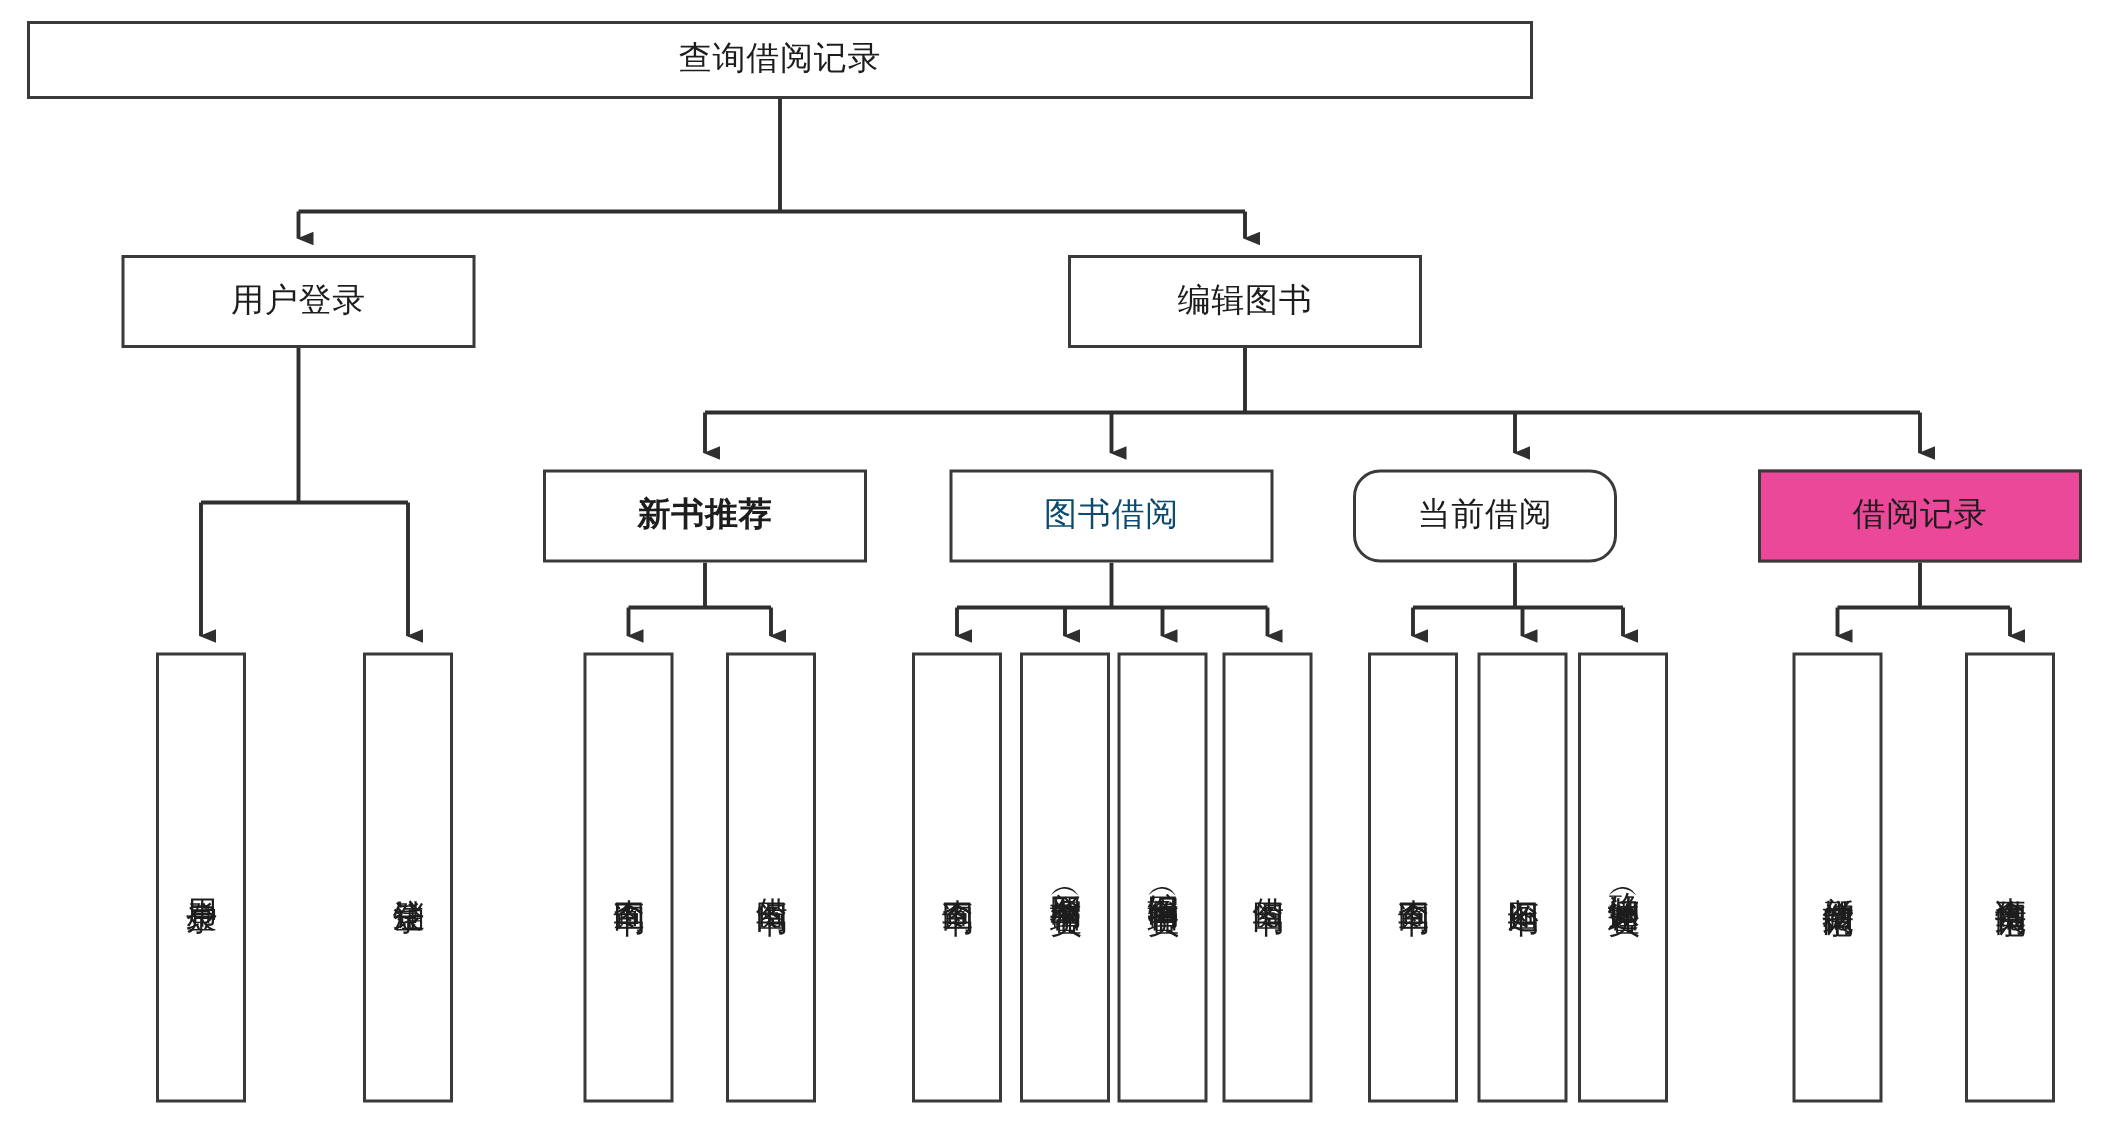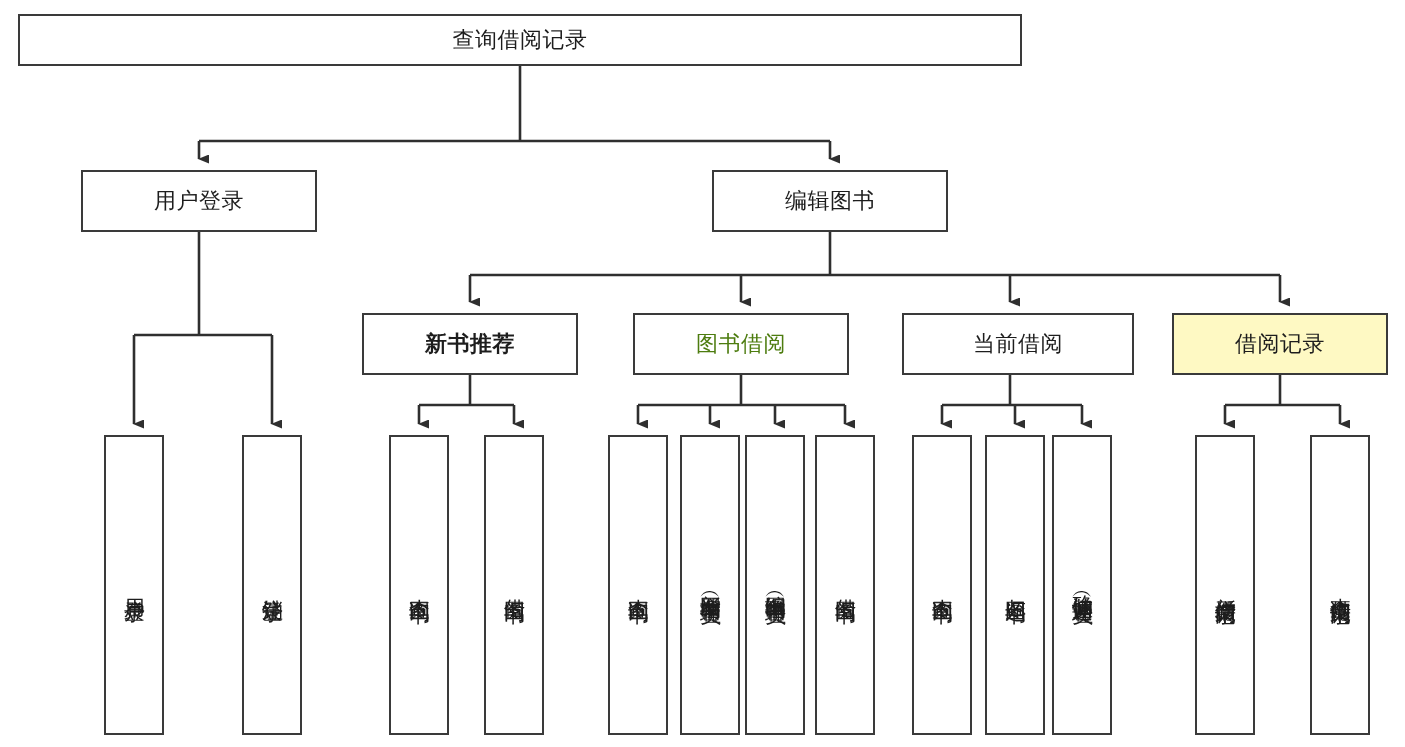--- a/index.html
+++ b/index.html
@@ -121,26 +121,26 @@
       <div class="node-box" style="left: 81px; top: 170px; width: 236px; height: 62px; border-color: rgb(58, 58, 58); background: rgb(255, 255, 255);">
         <div class="node-label" style="color: rgb(29, 29, 29);">用户登录</div>
       </div>
       <div class="node-box" style="left: 712px; top: 170px; width: 236px; height: 62px; border-color: rgb(58, 58, 58); background: rgb(255, 255, 255);">
         <div class="node-label" style="color: rgb(29, 29, 29);">编辑图书</div>
       </div>
       <div class="node-box" style="left: 362px; top: 313px; width: 216px; height: 62px; border-color: rgb(58, 58, 58); background: rgb(255, 255, 255); font-weight: bold;">
         <div class="node-label" style="color: rgb(29, 29, 29);">新书推荐</div>
       </div>
       <div class="node-box" style="left: 633px; top: 313px; width: 216px; height: 62px; border-color: rgb(58, 58, 58); background: rgb(255, 255, 255);">
-        <div class="node-label" style="color: #4d7c0f;">图书借阅</div>
+        <div class="node-label" style="color: #0c4a6e;">图书借阅</div>
       </div>
-      <div class="node-box" style="left: 902px; top: 313px; width: 232px; height: 62px; border-color: rgb(58, 58, 58); background: rgb(255, 255, 255);">
+      <div class="node-box" style="left: 902px; top: 313px; width: 176px; height: 62px; border-color: rgb(58, 58, 58); background: rgb(255, 255, 255); border-radius: 18px;">
         <div class="node-label" style="color: rgb(29, 29, 29);">当前借阅</div>
       </div>
-      <div class="node-box" style="left: 1172px; top: 313px; width: 216px; height: 62px; border-color: rgb(58, 58, 58); background: #fef9c3;">
+      <div class="node-box" style="left: 1172px; top: 313px; width: 216px; height: 62px; border-color: rgb(58, 58, 58); background: #ec4899;">
         <div class="node-label" style="color: rgb(29, 29, 29);">借阅记录</div>
       </div>
       <div class="node-box vertical" style="left: 104px; top: 435px; width: 60px; height: 300px; border-color: rgb(58, 58, 58); background: rgb(255, 255, 255);">
         <div class="node-label" style="color: rgb(29, 29, 29);">用户登录</div>
       </div>
       <div class="node-box vertical" style="left: 242px; top: 435px; width: 60px; height: 300px; border-color: rgb(58, 58, 58); background: rgb(255, 255, 255);">
         <div class="node-label" style="color: rgb(29, 29, 29);">注销登录</div>
       </div>
       <div class="node-box vertical" style="left: 389px; top: 435px; width: 60px; height: 300px; border-color: rgb(58, 58, 58); background: rgb(255, 255, 255);">
         <div class="node-label" style="color: rgb(29, 29, 29);">查询图书</div>

